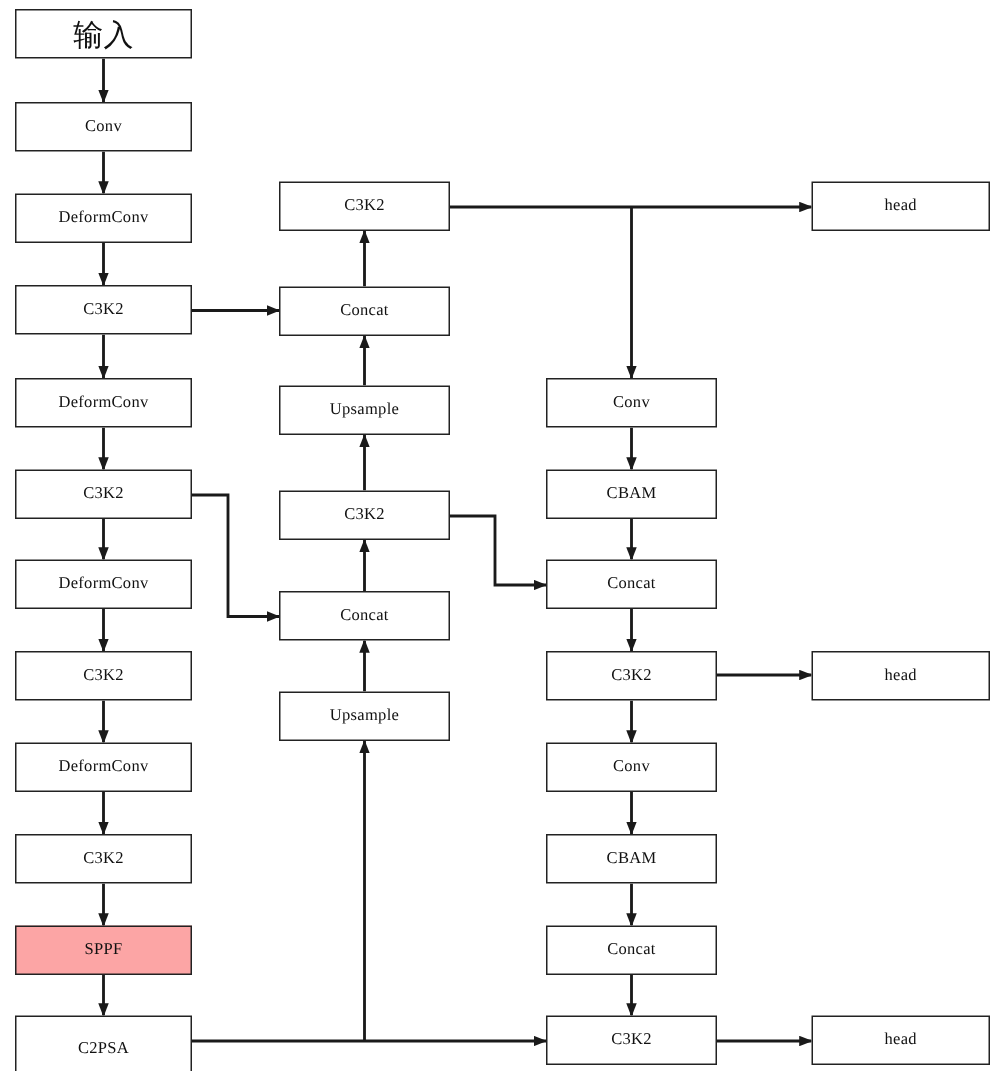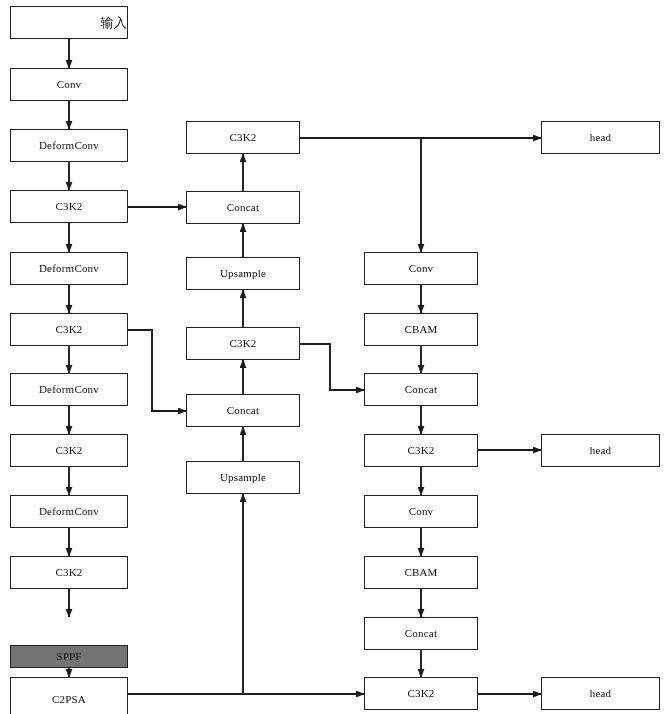--- a/index.html
+++ b/index.html
@@ -32,22 +32,21 @@
     align-items: center;
     justify-content: center;
     font-size: 11px;
     color: #111111;
     line-height: 1;
     letter-spacing: 0.2px;
     white-space: nowrap;
   }
   .node.cjk {
     font-family: "DejaVu Sans", "Liberation Sans", sans-serif;
-    font-size: 13px;
-    justify-content: flex-end;
+    font-size: 20px;
   }
   .node-label {
     display: block;
   }
 </style>
 </head>
 <body>
 
 <div id="diagram">
   <svg id="edge-layer" viewBox="0 0 666 714" width="666" height="714" xmlns="http://www.w3.org/2000/svg">
@@ -115,21 +114,21 @@
       </div>
       <div class="node" style="left: 10px; top: 434px; width: 118px; height: 33px; border-color: rgb(34, 34, 34); background: rgb(255, 255, 255);">
         <span class="node-label">C3K2</span>
       </div>
       <div class="node" style="left: 10px; top: 495px; width: 118px; height: 33px; border-color: rgb(34, 34, 34); background: rgb(255, 255, 255);">
         <span class="node-label">DeformConv</span>
       </div>
       <div class="node" style="left: 10px; top: 556px; width: 118px; height: 33px; border-color: rgb(34, 34, 34); background: rgb(255, 255, 255);">
         <span class="node-label">C3K2</span>
       </div>
-      <div class="node" style="left: 10px; top: 617px; width: 118px; height: 23px; border-color: rgb(34, 34, 34); background: #737373; margin-top: 28px;">
+      <div class="node" style="left: 10px; top: 617px; width: 118px; height: 33px; border-color: rgb(34, 34, 34); background: #fca5a5;">
         <span class="node-label">SPPF</span>
       </div>
       <div class="node" style="left: 10px; top: 677px; width: 118px; height: 45px; border-color: rgb(34, 34, 34); background: rgb(255, 255, 255);">
         <span class="node-label">C2PSA</span>
       </div>
       <div class="node" style="left: 186px; top: 121px; width: 114px; height: 33px; border-color: rgb(34, 34, 34); background: rgb(255, 255, 255);">
         <span class="node-label">C3K2</span>
       </div>
       <div class="node" style="left: 186px; top: 191px; width: 114px; height: 33px; border-color: rgb(34, 34, 34); background: rgb(255, 255, 255);">
         <span class="node-label">Concat</span>

